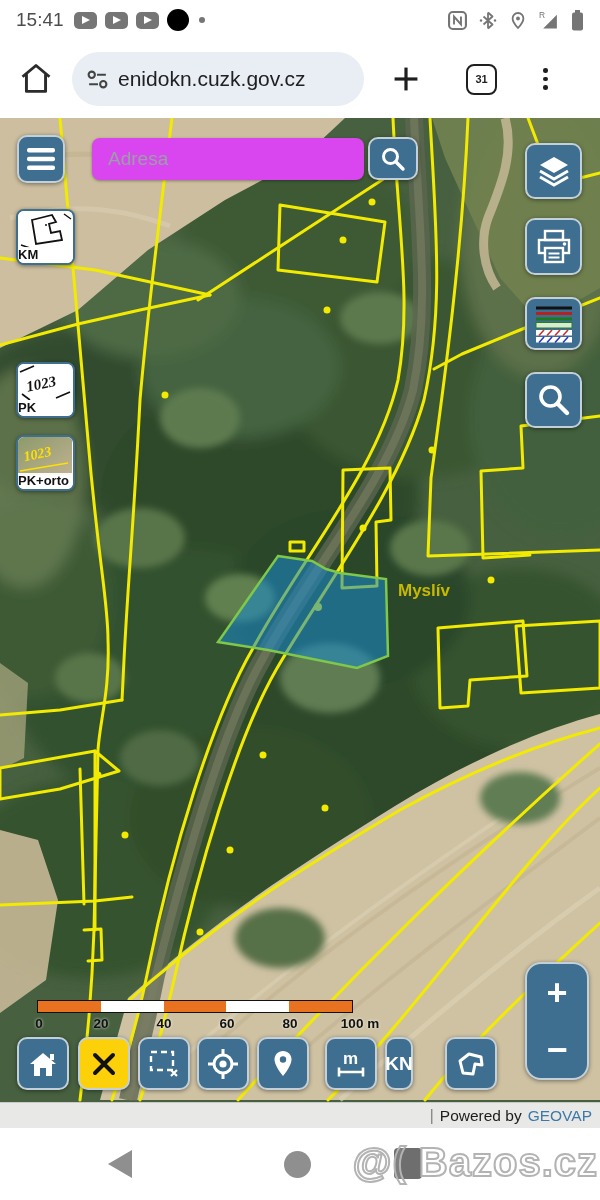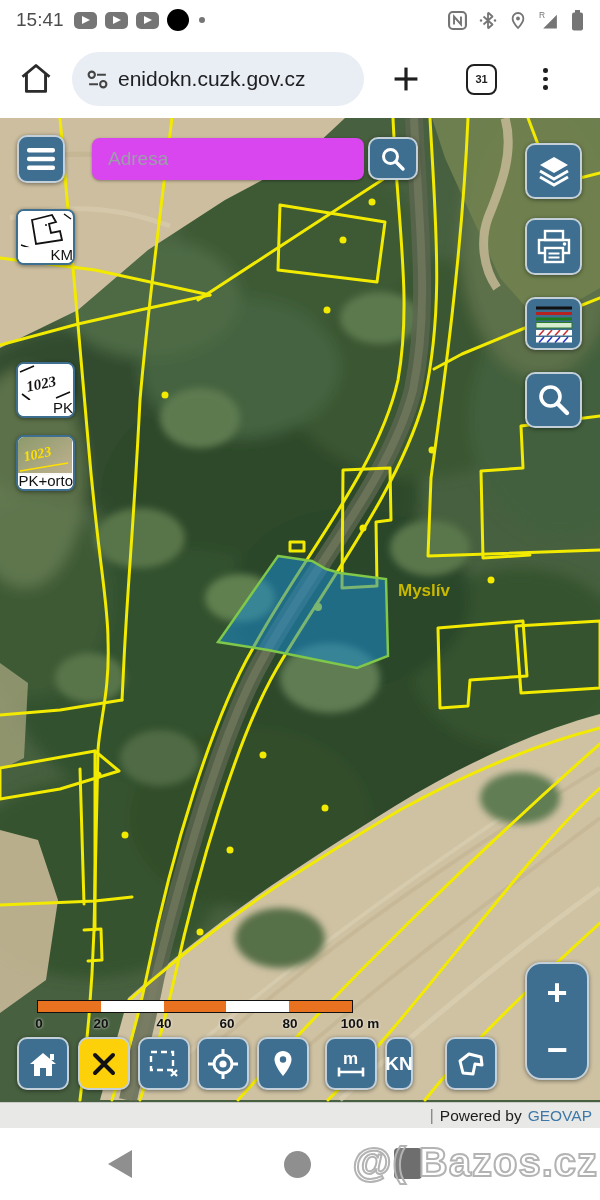--- a/index.html
+++ b/index.html
@@ -39,21 +39,21 @@
         box-sizing:border-box;cursor:pointer;padding:0;}
   .mbtn.yellow{background:#fdd10a;}
   .searchbar{position:absolute;left:92px;top:20px;width:272px;height:42px;border:none;border-radius:8px;
              background:#d946ef;box-shadow:0 1px 3px rgba(0,0,0,.35);font-size:19px;color:#333;
              padding:2px 16px;box-sizing:border-box;font-family:"Liberation Sans",sans-serif;}
   .searchbar::placeholder{color:#9aa0a6;}
   .layerbtn{position:absolute;left:16px;width:59px;height:56px;border:2.5px solid #3e6e90;border-radius:8px;
             background:#fff;overflow:hidden;box-shadow:0 1px 4px rgba(0,0,0,.45);box-sizing:border-box;cursor:pointer;}
   .layerbtn.selected{border:3.5px solid #f0b400;}
   .layerbtn .lab{position:absolute;bottom:0;left:0;right:0;height:16px;background:rgba(255,255,255,.92);
-                 font-size:15px;font-weight:normal;color:#111;text-align:right;line-height:16px;}
+                 font-size:13px;font-weight:bold;color:#111;text-align:left;line-height:16px;}
   .scale-wrap{position:absolute;left:37px;top:882px;width:316px;}
   .scale-bar{display:flex;height:11px;border:1.6px solid #111;box-sizing:content-box;background:#fff;}
   .scale-bar i{flex:1;}
   .scale-bar i:nth-child(odd){background:#e87220;}
   .scale-ticks{position:relative;height:18px;margin-top:3px;}
   .scale-ticks span{position:absolute;transform:translateX(-50%);font-size:13.5px;font-weight:bold;color:#111;
                     text-shadow:0 0 3px rgba(255,255,255,.8);white-space:nowrap;}
   .zoomctl{position:absolute;left:525px;top:844px;width:64px;height:118px;background:#3e6e90;
            border:2px solid #c3d0d9;border-radius:16px;box-shadow:0 1px 4px rgba(0,0,0,.45);
            box-sizing:border-box;display:flex;flex-direction:column;}

